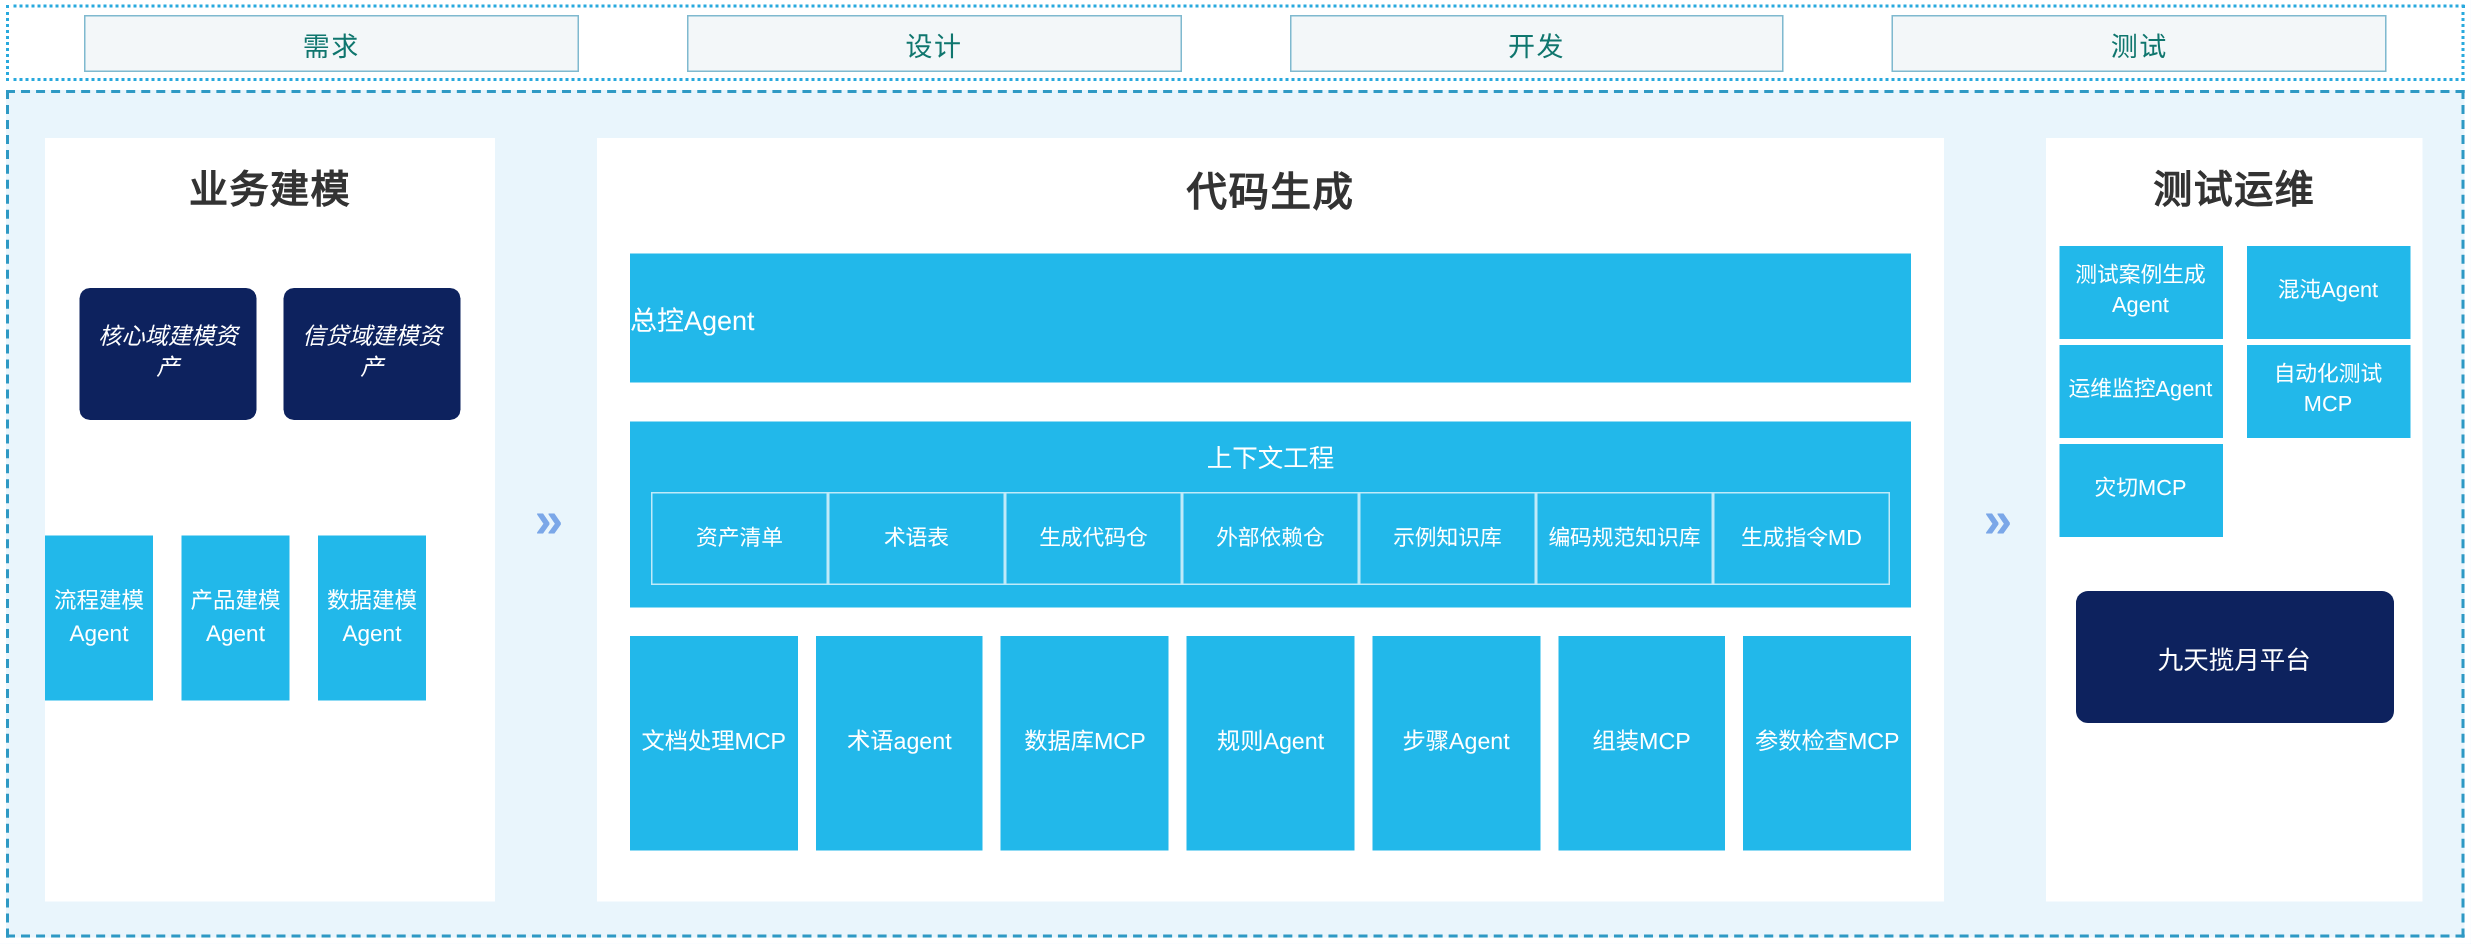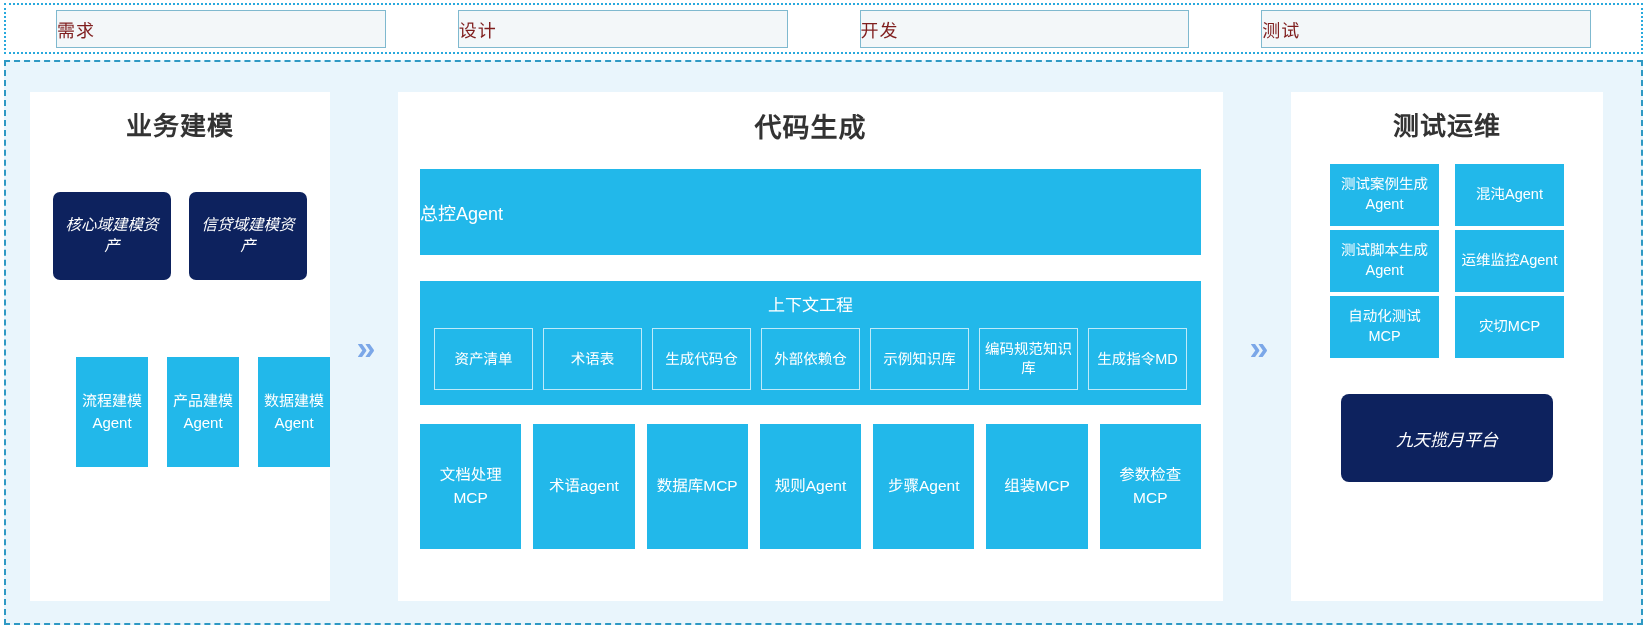--- a/index.html
+++ b/index.html
@@ -35,22 +35,22 @@
     gap: 0;
   }
   .phase-box {
     flex: 1 1 0;
     height: 38px;
     margin: 0 36px;
     background: #f3f7f9;
     border: 1px solid #7fb9cf;
     display: flex;
     align-items: center;
-    justify-content: flex-start;
-    color: #7f1d1d;
+    justify-content: center;
+    color: #0f766e;
     font-size: 18px;
     letter-spacing: 1px;
   }
 
   
   .main-area {
     position: absolute;
     left: 4px;
     top: 60px;
     width: 1639px;
@@ -75,22 +75,22 @@
     align-items: center;
     justify-content: center;
   }
   .col-center {
     flex: 1 1 auto;
     background: #ffffff;
     position: relative;
     margin: 0;
   }
   .col-right {
-    width: 312px;
-    margin-right: 38px;
+    width: 251px;
+    margin-right: 26px;
     background: #ffffff;
     position: relative;
   }
 
   .panel-title {
     text-align: center;
     color: #333333;
     font-weight: bold;
     font-size: 26px;
     padding-top: 13px;
@@ -126,21 +126,21 @@
     display: flex;
     align-items: center;
     justify-content: center;
     text-align: center;
     padding: 0 6px;
     font-style: italic;
   }
   .agent-row {
     display: flex;
     gap: 19px;
-    justify-content: flex-end;
+    justify-content: flex-start;
     margin-top: 77px;
   }
   .agent-card {
     width: 72px;
     height: 110px;
     background: #22b8ea;
     color: #ffffff;
     font-size: 15px;
     line-height: 1.45;
     display: flex;
@@ -168,21 +168,20 @@
     margin-top: 26px;
     padding: 10px 14px 15px 14px;
   }
   .band-context-title {
     text-align: center;
     font-size: 17px;
     margin-bottom: 12px;
   }
   .ctx-row {
     display: flex;
-    gap: 10px;
     justify-content: space-between;
   }
   .ctx-box {
     flex: 1 1 0;
     height: 62px;
     border: 1.5px solid #bfeaf9;
     color: #ffffff;
     font-size: 14.5px;
     line-height: 1.3;
     display: flex;
@@ -193,21 +192,21 @@
   }
 
   .tool-row {
     display: flex;
     gap: 12px;
     margin-top: 19px;
     justify-content: space-between;
   }
   .tool-card {
     flex: 1 1 0;
-    height: 125px;
+    height: 143px;
     background: #22b8ea;
     color: #ffffff;
     font-size: 15.5px;
     line-height: 1.45;
     display: flex;
     align-items: center;
     justify-content: center;
     text-align: center;
     padding: 0 4px;
   }
@@ -237,21 +236,20 @@
     height: 88px;
     margin: 36px auto 0 auto;
     background: #0d225e;
     border-radius: 8px;
     color: #ffffff;
     font-size: 17px;
     display: flex;
     align-items: center;
     justify-content: center;
     text-align: center;
-    font-style: italic;
   }
 </style>
 </head>
 <body>
 
 <div class="canvas">
 
   <div class="phase-strip">
     <div class="phase-box">
       <span>需求</span>
@@ -326,21 +324,20 @@
     <div class="arrow-cell">
       <span class="chevron">»</span>
     </div>
 
     <div class="col-right">
       <div class="panel-title">测试运维</div>
 
       <div class="right-grid">
         <div class="right-card">测试案例生成Agent</div>
         <div class="right-card">混沌Agent</div>
-        <div class="right-card">测试脚本生成Agent</div>
         <div class="right-card">运维监控Agent</div>
         <div class="right-card">自动化测试MCP</div>
         <div class="right-card">灾切MCP</div>
       </div>
 
       <div class="platform-card">九天揽月平台</div>
     </div>
 
   </div>
 </div>

